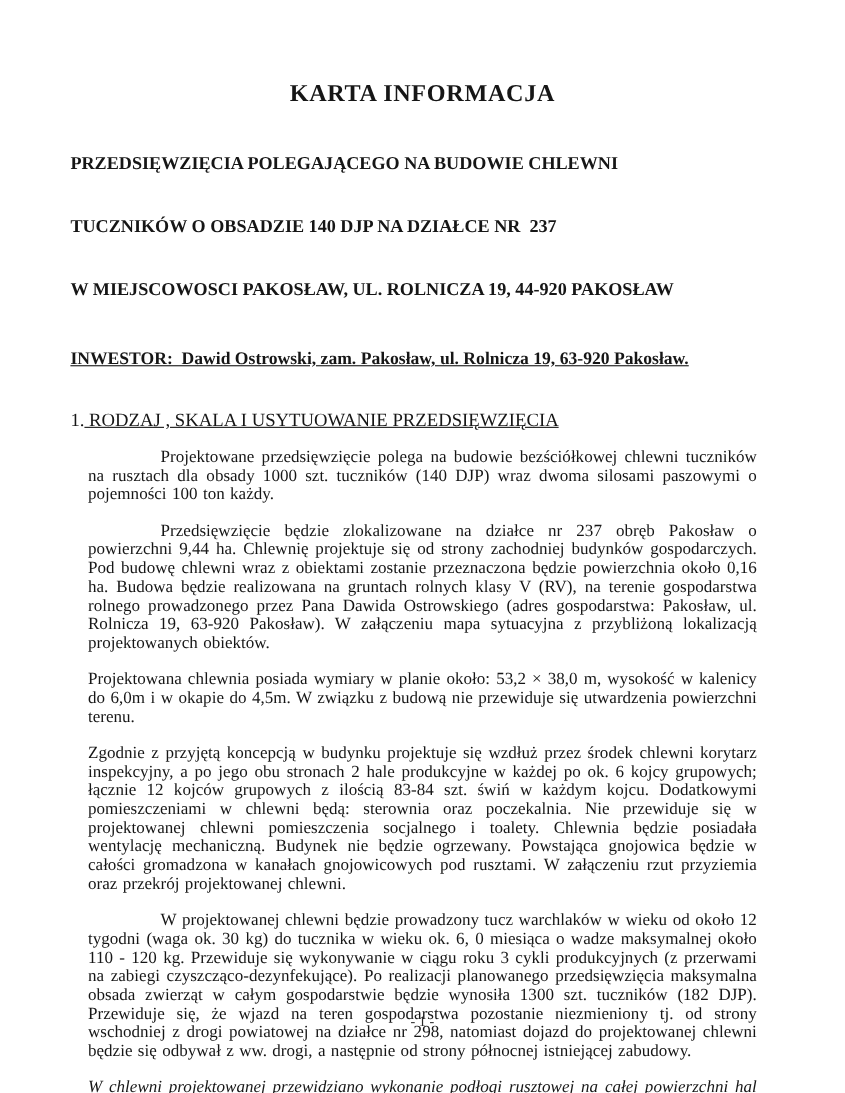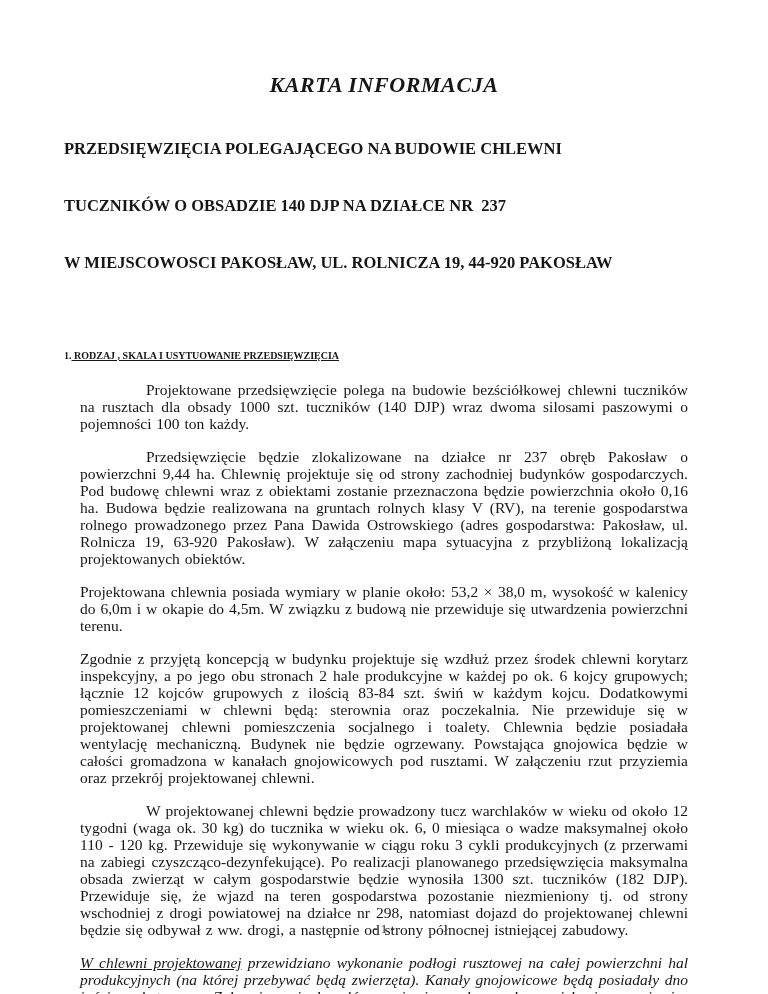--- a/index.html
+++ b/index.html
@@ -17,43 +17,42 @@
     padding: 72px 64px 0 64px;
     overflow: hidden;
   }
   .doc-title {
     margin: 0;
     text-align: center;
     font-size: 22px;
     line-height: 26px;
     font-weight: 700;
     letter-spacing: 0.6px;
-    font-style: italic;
   }
   .doc-subtitle {
     margin-top: 3px;
     text-align: left;
     font-weight: 700;
     font-size: 16.5px;
     line-height: 19px;
     white-space: pre-wrap;
   }
   .investor {
     margin-top: 7px;
     font-weight: 700;
     font-size: 16px;
     line-height: 19px;
     text-decoration: underline;
     white-space: pre-wrap;
   }
   .section-heading {
     margin-top: 37px;
-    font-size: 10px;
+    font-size: 17px;
     line-height: 18px;
-    font-weight: 700;
+    font-weight: 400;
     white-space: pre-wrap;
   }
   .underlined { text-decoration: underline; }
   .body-text p {
     margin: 16px;
     font-size: 15.5px;
     line-height: 17px;
     text-align: justify;
     word-spacing: 1px;
   }
@@ -80,20 +79,21 @@
 <div class="page">
 
   <h1 class="doc-title">KARTA INFORMACJA</h1>
 
   <div class="doc-subtitle">
     <div>PRZEDSIĘWZIĘCIA POLEGAJĄCEGO NA BUDOWIE CHLEWNI</div>
     <div>TUCZNIKÓW O OBSADZIE 140 DJP NA DZIAŁCE NR  237</div>
     <div>W MIEJSCOWOSCI PAKOSŁAW, UL. ROLNICZA 19, 44-920 PAKOSŁAW</div>
   </div>
 
+  <div class="investor">INWESTOR:  Dawid Ostrowski, zam. Pakosław, ul. Rolnicza 19, 63-920 Pakosław.</div>
 
   <div class="section-heading"><span>1.</span><span class="underlined"> RODZAJ , SKALA I USYTUOWANIE PRZEDSIĘWZIĘCIA</span></div>
 
   <div class="body-text">
 
     <p class="indent first-para">Projektowane przedsięwzięcie polega na budowie bezściółkowej chlewni tuczników na rusztach dla obsady 1000 szt. tuczników (140 DJP) wraz dwoma silosami paszowymi o pojemności 100 ton każdy.</p>
 
     <p class="indent">Przedsięwzięcie będzie zlokalizowane na działce nr 237 obręb Pakosław o powierzchni 9,44 ha. Chlewnię projektuje się od strony zachodniej budynków gospodarczych. Pod budowę chlewni wraz z obiektami zostanie przeznaczona będzie powierzchnia około 0,16 ha. Budowa będzie realizowana na gruntach rolnych klasy V (RV), na terenie gospodarstwa rolnego prowadzonego przez Pana Dawida Ostrowskiego (adres gospodarstwa: Pakosław, ul. Rolnicza 19, 63-920 Pakosław). W załączeniu mapa sytuacyjna z przybliżoną lokalizacją projektowanych obiektów.</p>
 
     <p>Projektowana chlewnia posiada wymiary w planie około: 53,2 × 38,0 m, wysokość w kalenicy do 6,0m i w okapie do 4,5m. W związku z budową nie przewiduje się utwardzenia powierzchni terenu.</p>

